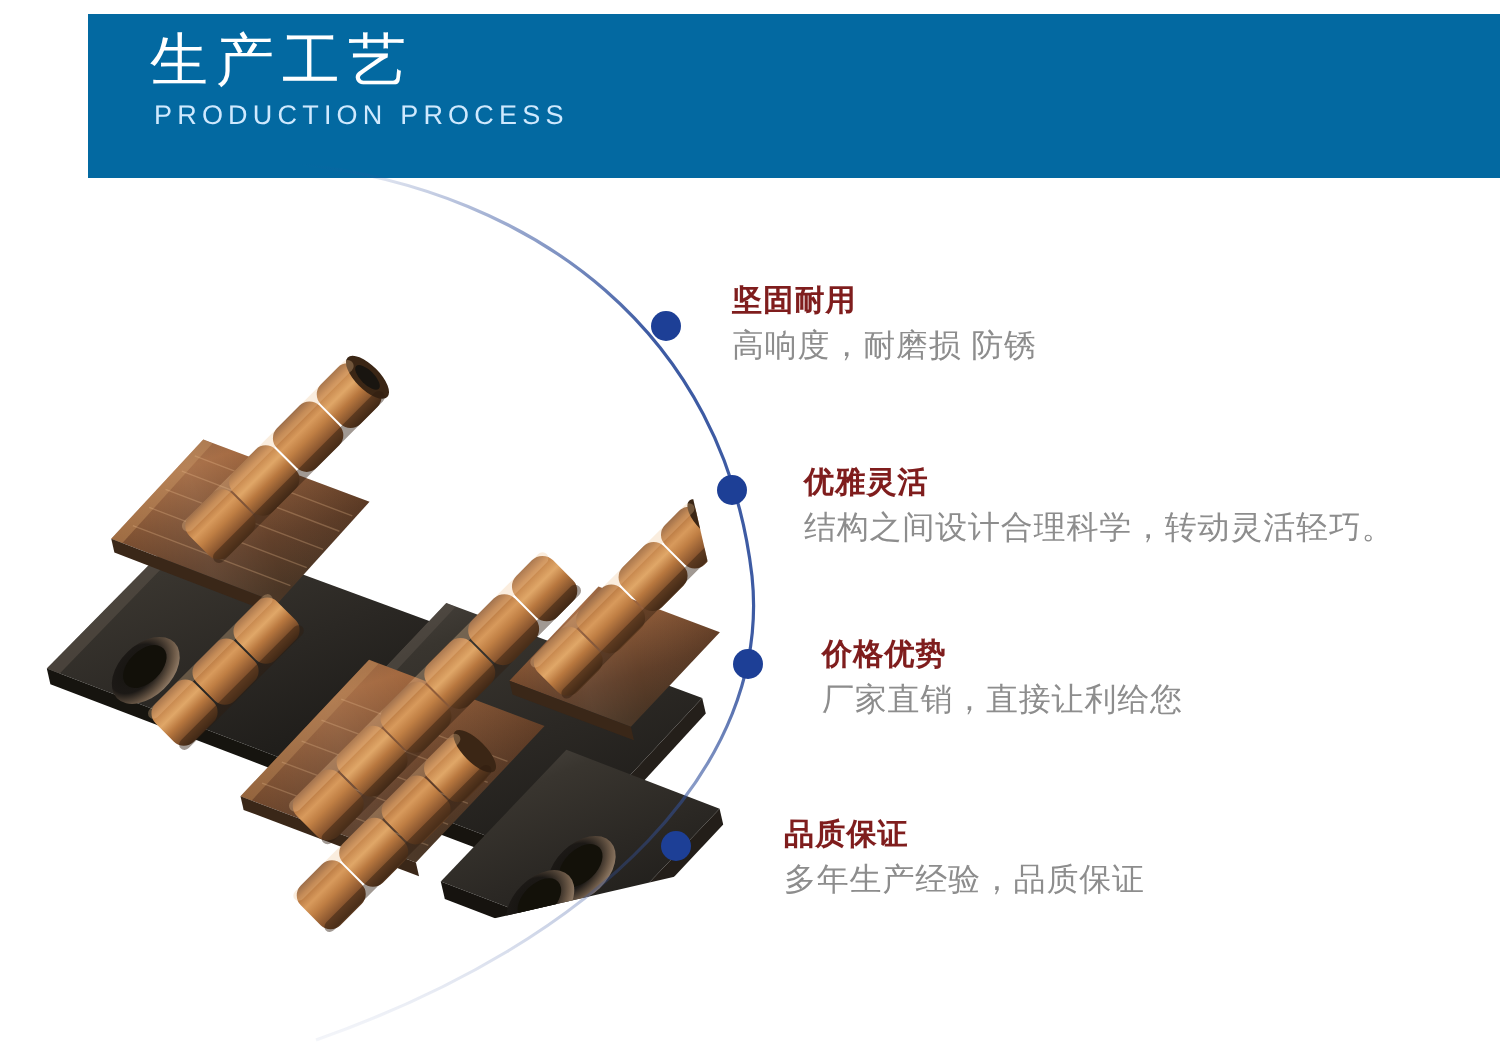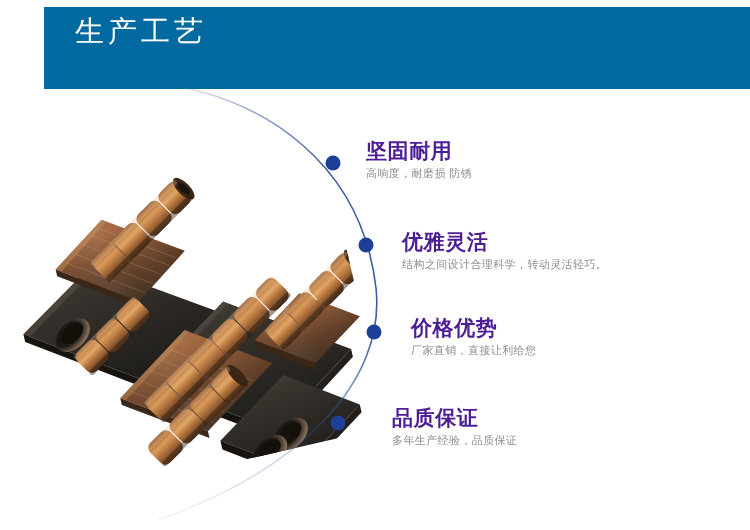--- a/index.html
+++ b/index.html
@@ -40,39 +40,40 @@
     position:absolute;left:8px;top:150px;width:348px;height:320px;
   }
   .hinge{
     position:absolute;left:0;top:0;width:348px;height:320px;
     transform:rotate(-13deg);
   }
 
   
   .feature{position:absolute;white-space:nowrap;}
   .feature .f-title{
-    font-size:21px;line-height:20px;font-weight:bold;
-    color:#4c1d95;letter-spacing:0.6px;
+    font-size:15px;line-height:20px;font-weight:bold;
+    color:#7f1d1d;letter-spacing:0.6px;
   }
   .feature .f-desc{
-    font-size:11px;line-height:19px;font-weight:400;
+    font-size:16px;line-height:19px;font-weight:400;
     color:#8d8d8d;letter-spacing:0.4px;margin-top:3px;text-align:right;
   }
   .feat-1{left:366px;top:141px;}
   .feat-2{left:402px;top:232px;}
   .feat-3{left:411px;top:318px;}
   .feat-4{left:392px;top:408px;font-family:Liberation Serif, serif;}
 </style>
 </head>
 <body>
 
 <div class="page">
 
   <div class="banner">
     <div class="banner-cn">生产工艺</div>
+    <div class="banner-en">PRODUCTION PROCESS</div>
   </div>
 
   <div class="product">
     <svg class="hinge" viewBox="0 0 348 320" xmlns="http://www.w3.org/2000/svg">
       <defs>
         <linearGradient id="plateG" x1="0" y1="0" x2="0.25" y2="1">
           <stop offset="0%" stop-color="#4a453f"></stop>
           <stop offset="22%" stop-color="#39352f"></stop>
           <stop offset="65%" stop-color="#2b2824"></stop>
           <stop offset="100%" stop-color="#201e1b"></stop>

